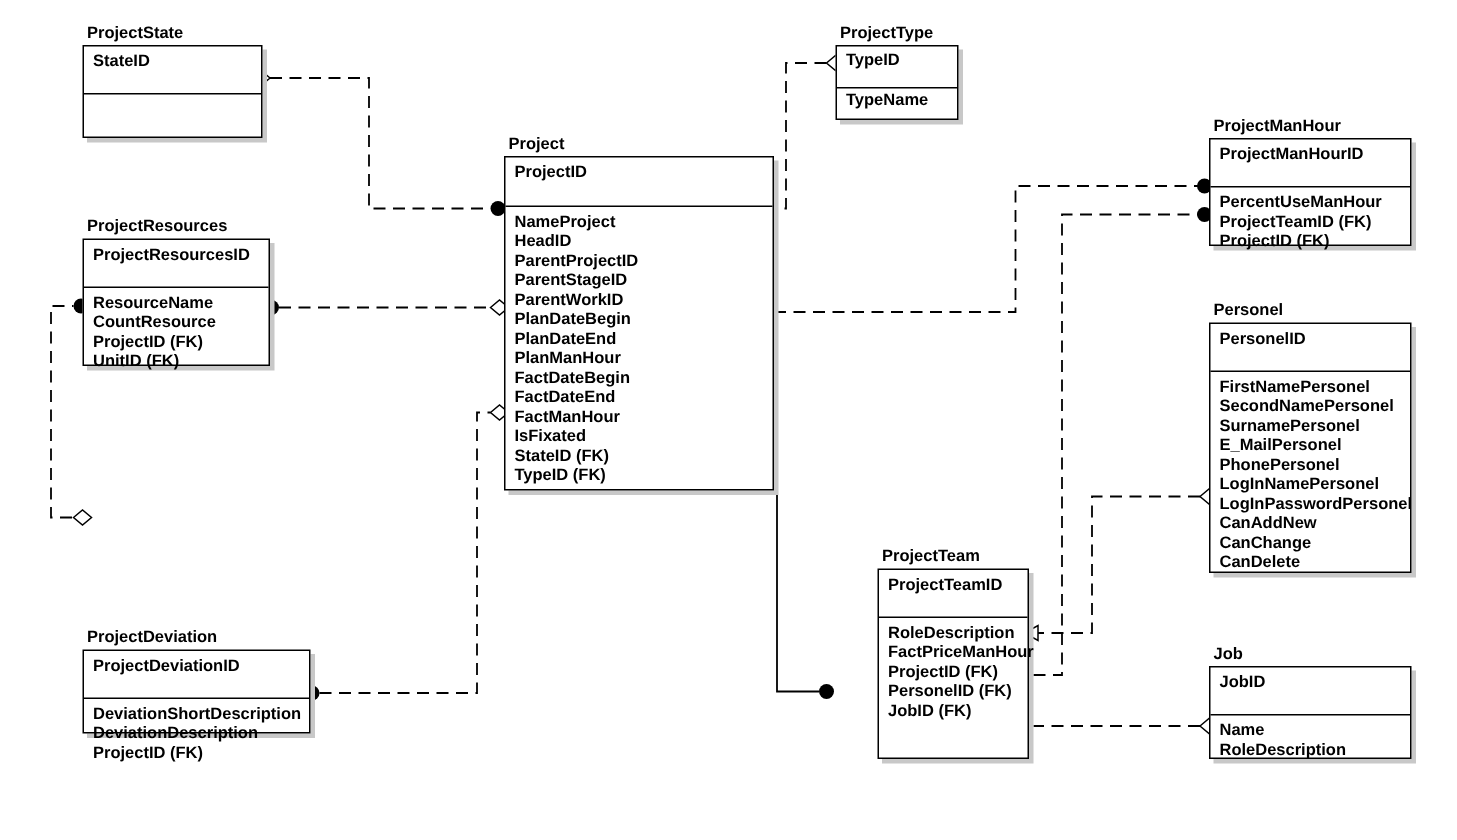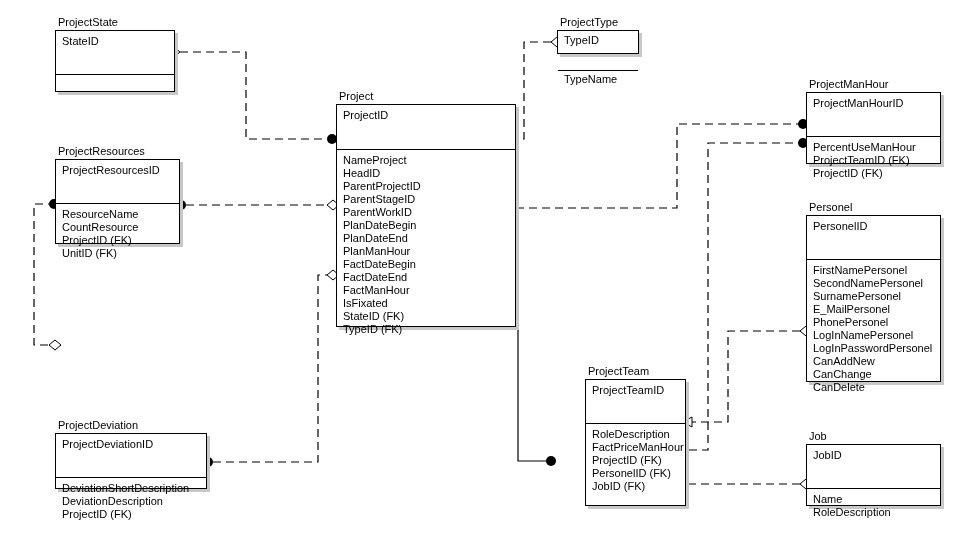--- a/index.html
+++ b/index.html
@@ -6,33 +6,33 @@
   body{
     width:971px;height:560px;
     background:#ffffff;
     font-family:"Liberation Sans", sans-serif;
     overflow:hidden;
     position:relative;
   }
   #canvas{position:absolute;left:0;top:0;width:971px;height:560px;}
   svg#links{position:absolute;left:0;top:0;width:971px;height:560px;pointer-events:none;}
 
-  .entity{position:absolute;}
+  .entity{position:absolute;font-weight:bold;}
   .entity .ent-title{
     font-size:11px;color:#000;line-height:12px;
     white-space:nowrap;margin-left:3px;margin-bottom:2px;
   }
   .ent-box{
     border:1px solid #000;background:#fff;
     box-shadow:3px 3px 0 0 #c8c8c8;
     box-sizing:border-box;
   }
   .pk-zone{
     border-bottom:1px solid #000;
-    padding:3px 6px 16px 6px;
+    padding:3px 6px 4px 6px;
   }
   .attr-zone{padding:4px 6px 6px 6px;}
   .attr{
     font-size:11px;line-height:13px;color:#000;white-space:nowrap;
   }
   .pk-zone .attr{line-height:14px;}
 </style>
 </head>
 <body>
 
@@ -160,21 +160,21 @@
         <div class="attr">FactManHour</div>
         <div class="attr">IsFixated</div>
         <div class="attr">StateID (FK)</div>
         <div class="attr">TypeID (FK)</div>
       </div>
     </div>
   </div>
 
   <div class="entity" style="left:557px;top:16px;">
     <div class="ent-title">ProjectType</div>
-    <div class="ent-box" style="width:82px;height:24px;">
+    <div class="ent-box" style="width:82px;height:50px;">
       <div class="pk-zone" style="height:21px;padding-top:2px;">
         <div class="attr">TypeID</div>
       </div>
       <div class="attr-zone" style="padding-top:2px;">
         <div class="attr">TypeName</div>
       </div>
     </div>
   </div>
 
   <div class="entity" style="left:806px;top:78px;">

